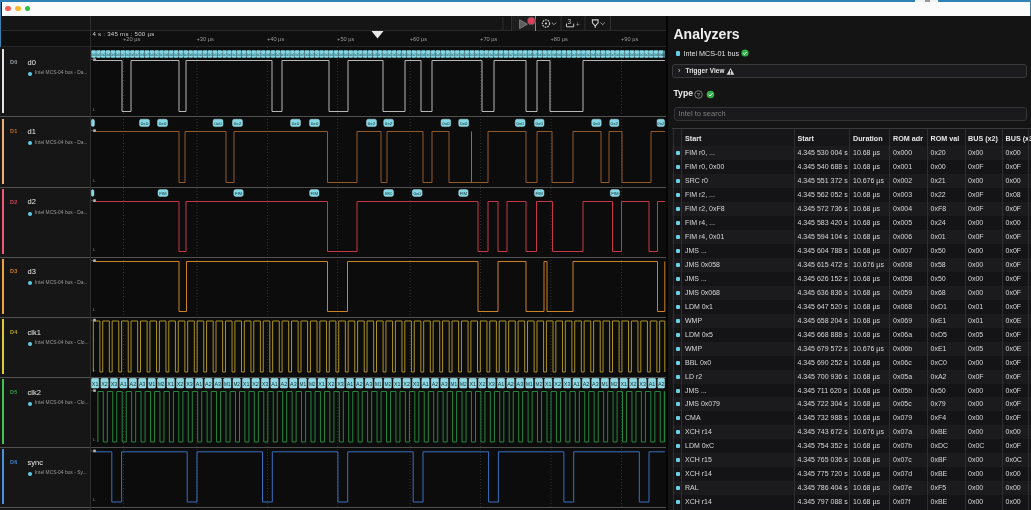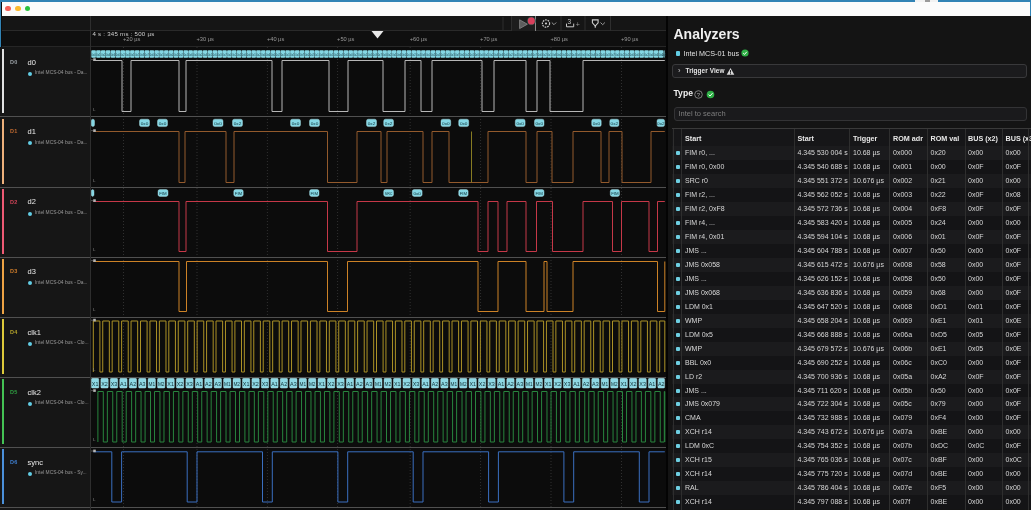--- a/index.html
+++ b/index.html
@@ -579,21 +579,21 @@
       <path d="M2.6 4.6 l1.4 1.4 l2.5 -2.8" stroke="#fff" stroke-width="1" fill="none"></path>
     </svg>
 <div class="abs" style="left:673.5px;top:106.5px;width:353px;height:14px;background:#1a1a1c;border:1px solid #333335;border-radius:3px"></div>
 <div class="abs" style="left:678.5px;top:109.3px;font-size:7.5px;color:#7d7d7d">Intel to search</div>
 
 <div class="abs" style="left:672px;top:128.5px;width:359px;height:17.6px;background:#161618"></div>
 <div class="abs" style="left:672px;top:128px;width:359px;height:1px;background:#3a3a3a"></div>
 <div class="abs" style="left:672px;top:145.6px;width:359px;height:1px;background:#3a3a3a"></div>
 <div style="position:absolute;left:685px;top:133.6px;font-size:7.2px;font-weight:bold;color:#e8e8e8;white-space:nowrap">Start</div>
     <div style="position:absolute;left:797.5px;top:133.6px;font-size:7.2px;font-weight:bold;color:#e8e8e8;white-space:nowrap">Start</div>
-    <div style="position:absolute;left:853px;top:133.6px;font-size:7.2px;font-weight:bold;color:#e8e8e8;white-space:nowrap">Trigger</div>
+    <div style="position:absolute;left:853px;top:133.6px;font-size:7.2px;font-weight:bold;color:#e8e8e8;white-space:nowrap">Duration</div>
     <div style="position:absolute;left:893px;top:133.6px;font-size:7.2px;font-weight:bold;color:#e8e8e8;white-space:nowrap">ROM adr</div>
     <div style="position:absolute;left:930.5px;top:133.6px;font-size:7.2px;font-weight:bold;color:#e8e8e8;white-space:nowrap">ROM val</div>
     <div style="position:absolute;left:968px;top:133.6px;font-size:7.2px;font-weight:bold;color:#e8e8e8;white-space:nowrap">BUS (x2)</div>
     <div style="position:absolute;left:1005.5px;top:133.6px;font-size:7.2px;font-weight:bold;color:#e8e8e8;white-space:nowrap">BUS (x3)</div>
 <div style="position:absolute;left:672px;top:146.20px;width:359px;height:13.96px;background:#1b1b1d"></div>
 <div style="position:absolute;left:675.5px;top:151.18px;width:4px;height:4px;background:#6ecfe2;border-radius:1px"></div>
 <div style="position:absolute;left:685px;top:149.20px;font-size:7px;color:#d8d8d8;white-space:nowrap">FIM r0, ...</div>
 <div style="position:absolute;left:797.5px;top:149.20px;font-size:7px;color:#d8d8d8;white-space:nowrap">4.345 530 004 s</div>
 <div style="position:absolute;left:853px;top:149.20px;font-size:7px;color:#d8d8d8;white-space:nowrap">10.68 µs</div>
 <div style="position:absolute;left:893px;top:149.20px;font-size:7px;color:#d8d8d8;white-space:nowrap">0x000</div>

